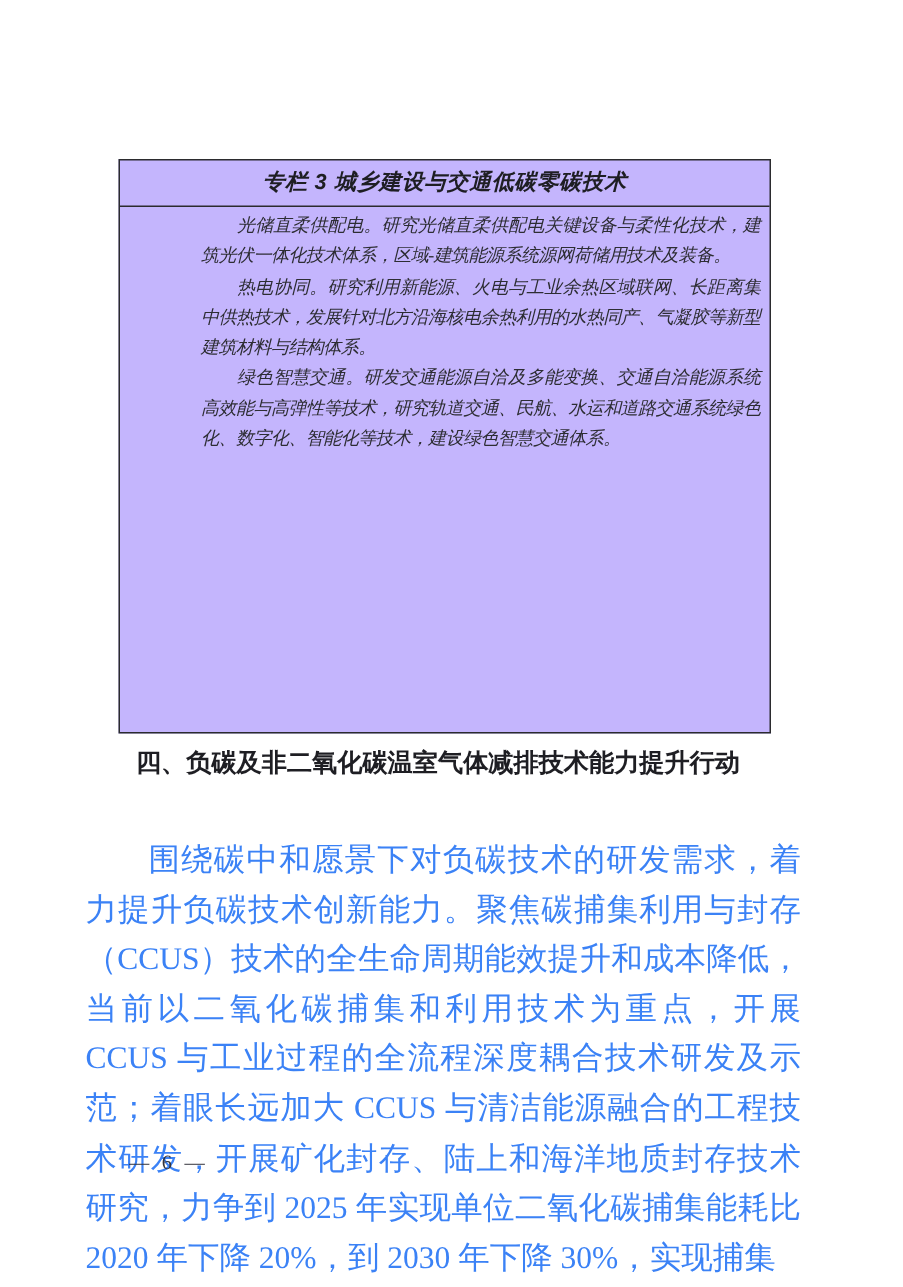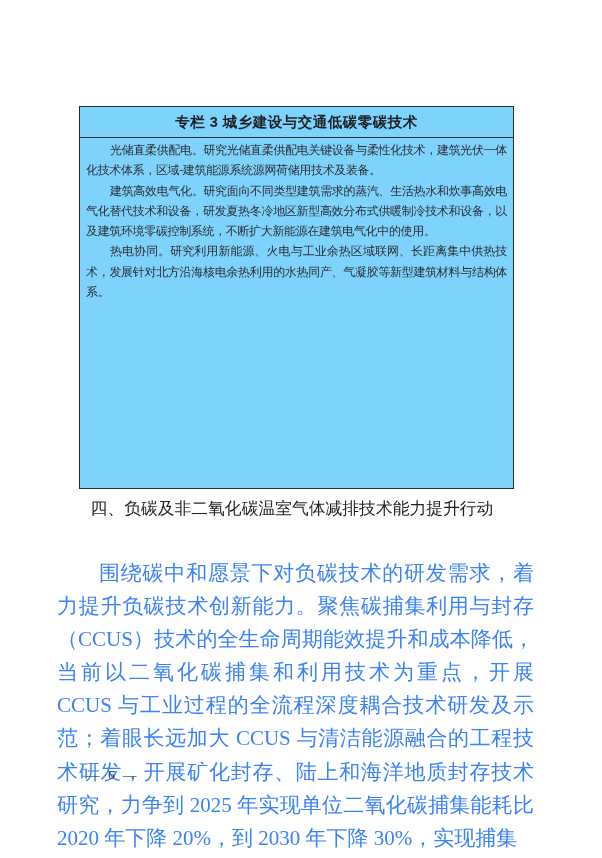--- a/index.html
+++ b/index.html
@@ -15,55 +15,57 @@
   }
 
   
   .panel {
     position: absolute;
     left: 79px;
     top: 106px;
     width: 435px;
     height: 383px;
     border: 1.5px solid #2b2b2e;
-    background: #7dd3fc;
+    background: #c4b5fd;
+    font-style: italic;
   }
   .panel-title {
     height: 31px;
     line-height: 30px;
     border-bottom: 1.5px solid #2b2b2e;
     text-align: center;
     font-family: "Liberation Sans", "DejaVu Sans", sans-serif;
     font-weight: bold;
     font-size: 14.5px;
     color: #1e1e23;
     letter-spacing: 0.5px;
   }
   .panel-body {
     padding: 2px 6px 0 6px;
     font-size: 12px;
     letter-spacing: -0.35px;
     line-height: 20.3px;
     color: #2d2d33;
     text-align: justify;
+    margin-left: 48px;
   }
   .panel-para {
     margin: 0;
     text-indent: 2em;
   }
 
   
   .section-heading {
     position: absolute;
     left: 57px;
     top: 495px;
     width: 478px;
     margin: 0;
     font-family: "Liberation Sans", "DejaVu Sans", sans-serif;
-    font-weight: normal;
+    font-weight: bold;
     font-size: 16.8px;
     line-height: 27px;
     color: #1e1e23;
     text-indent: 2em;
     white-space: nowrap;
   }
   .section-body {
     position: absolute;
     left: 57px;
     top: 557px;
@@ -88,22 +90,22 @@
 </style>
 </head>
 <body>
 
 <div class="page">
 
   <div class="panel">
     <div class="panel-title">专栏 3  城乡建设与交通低碳零碳技术</div>
     <div class="panel-body">
       <p class="panel-para">光储直柔供配电。研究光储直柔供配电关键设备与柔性化技术，建筑光伏一体化技术体系，区域-建筑能源系统源网荷储用技术及装备。</p>
-      <p class="panel-para">建筑高效电气化。研究面向不同类型建筑需求的蒸汽、生活热水和炊事高效电气化替代技术和设备，研发夏热冬冷地区新型高效分布式供暖制冷技术和设备，以及建筑环境零碳控制系统，不断扩大新能源在建筑电气化中的使用。</p>
       <p class="panel-para">热电协同。研究利用新能源、火电与工业余热区域联网、长距离集中供热技术，发展针对北方沿海核电余热利用的水热同产、气凝胶等新型建筑材料与结构体系。</p>
+      <p class="panel-para">绿色智慧交通。研发交通能源自洽及多能变换、交通自洽能源系统高效能与高弹性等技术，研究轨道交通、民航、水运和道路交通系统绿色化、数字化、智能化等技术，建设绿色智慧交通体系。</p>
     </div>
   </div>
 
   <h2 class="section-heading">四、负碳及非二氧化碳温室气体减排技术能力提升行动</h2>
 
   <p class="section-body">围绕碳中和愿景下对负碳技术的研发需求，着力提升负碳技术创新能力。聚焦碳捕集利用与封存（CCUS）技术的全生命周期能效提升和成本降低，当前以二氧化碳捕集和利用技术为重点，开展 CCUS 与工业过程的全流程深度耦合技术研发及示范；着眼长远加大 CCUS 与清洁能源融合的工程技术研发，开展矿化封存、陆上和海洋地质封存技术研究，力争到 2025 年实现单位二氧化碳捕集能耗比 2020 年下降 20%，到 2030 年下降 30%，实现捕集</p>
 
   <div class="page-number">— 6 —</div>
 
 </div>

